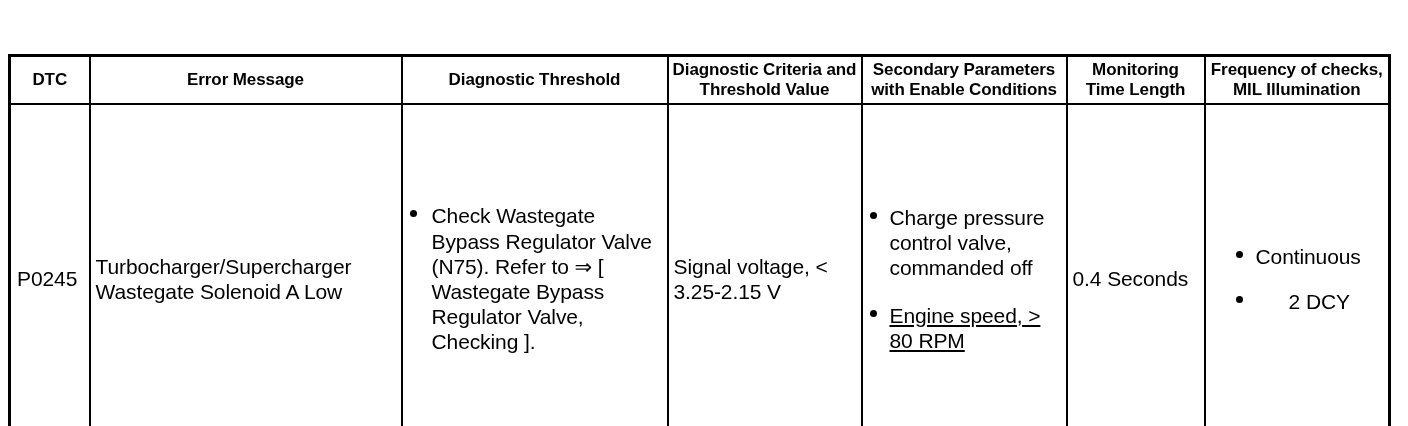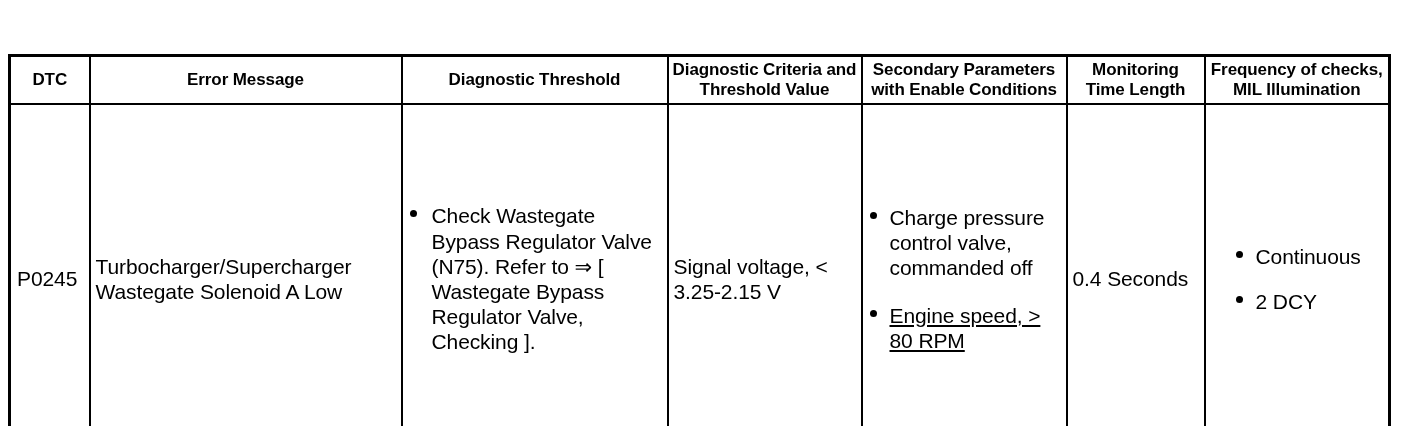--- a/index.html
+++ b/index.html
@@ -105,20 +105,21 @@
 
   .cell-proc ul.bullets li {
     padding-left: 24px;
   }
 
   .cell-freq {
     padding-left: 28px;
   }
   .cell-freq ul.bullets li + li {
     margin-top: 20px;
+    text-align: center;
   }
 </style>
 </head>
 <body>
 
 <div class="sheet">
 
   <table class="dtc-table">
     <colgroup>
       <col style="width:80px">

